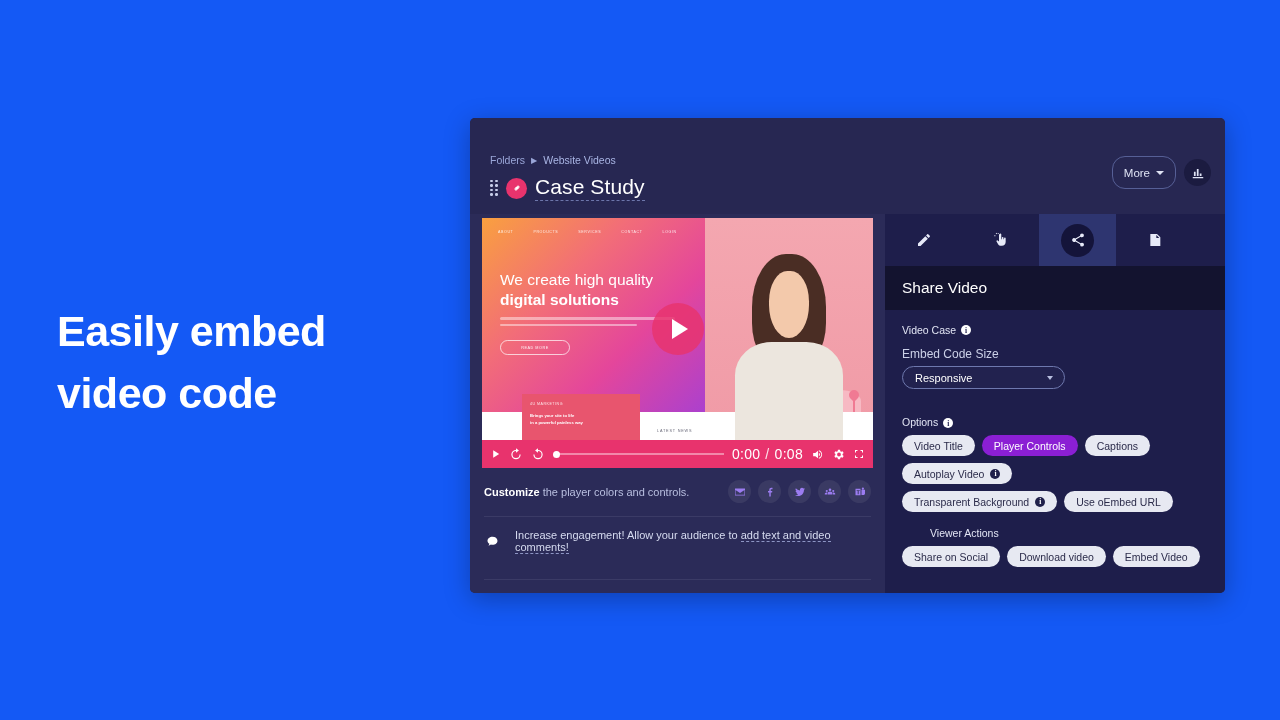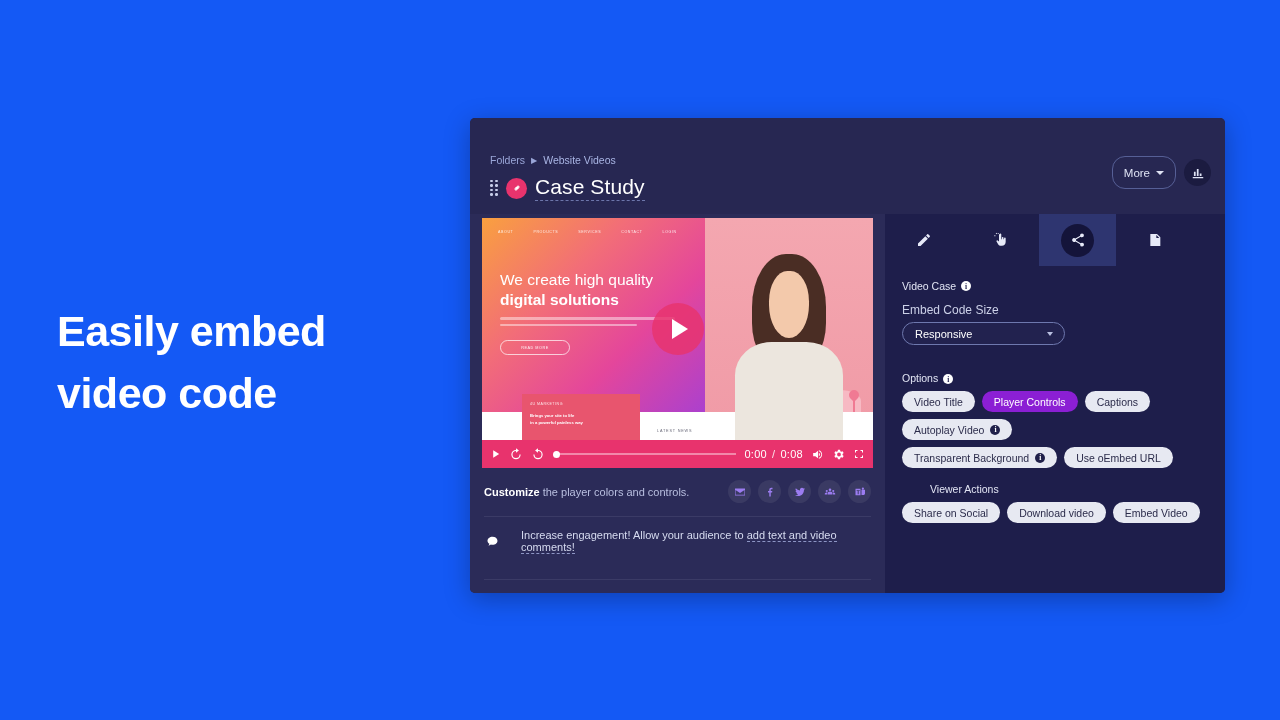--- a/index.html
+++ b/index.html
@@ -220,42 +220,42 @@
     width: 391px; height: 28px;
     background: #e8336d;
     display: flex; align-items: center;
     padding: 0 8px; gap: 8px;
   }
   .ctrl-bar svg { fill: #fff; display: block; }
   .cb-btn { cursor: pointer; display:flex; align-items:center; }
   .scrub { flex: 1; display: flex; align-items: center; position: relative; height: 14px; cursor: pointer; }
   .scrub-track { position:absolute; left: 6px; right: 0; height: 2px; background: rgba(255,255,255,.42); }
   .scrub-dot { position:absolute; left: 0; width: 7px; height: 7px; border-radius: 50%; background:#fff; }
-  .time { font-size: 11px; color: #fff; display:flex; gap:5px; letter-spacing:.3px; white-space: nowrap; }
+  .time { font-size: 14px; color: #fff; display:flex; gap:5px; letter-spacing:.3px; white-space: nowrap; }
   .time .sep { opacity: .85; }
 
   .customize-row {
     display: flex; align-items: center; justify-content: space-between;
     padding: 12px 2px 0 2px;
   }
   .customize-txt { font-size: 11px; color: #b9bfe0; }
   .customize-txt b { color: #ffffff; font-weight: 700; }
   .socials { display: flex; gap: 7px; }
   .soc {
     width: 23px; height: 23px; border-radius: 50%;
     background: #3a3a63;
     display:flex; align-items:center; justify-content:center;
     cursor: pointer;
   }
   .soc svg { width: 12px; height: 12px; fill: #9b7cf0; }
 
   .divider { height: 1px; background: #3b3b66; margin: 13px 2px 0 2px; }
 
   .engage-row {
-    display: flex; align-items: center; gap: 22px;
+    display: flex; align-items: center; gap: 16px;
     padding: 12px 2px 13px 4px;
   }
   .engage-row .bubble svg { width: 13px; height: 13px; fill: #ffffff; display:block; }
   .engage-txt { font-size: 11px; color: #d6dbf0; }
   .engage-txt u { text-decoration: none; border-bottom: 1px dashed #8d95c4; }
 
   .hidden-note {
     padding: 12px 2px 0 2px;
     font-size: 11px; color: #c3c9e6;
   }
@@ -572,20 +572,23 @@
           <span class="disc">
             <svg viewBox="0 0 24 24">
                 <circle cx="5" cy="12" r="2"></circle>
                 <circle cx="12" cy="12" r="2"></circle>
                 <circle cx="19" cy="12" r="2"></circle>
               </svg>
           </span>
         </div>
       </div>
 
+      <div class="share-head">
+        <span>Share Video</span>
+      </div>
 
       <div class="share-body">
 
         <div class="lbl">
           <span>Video Case</span>
           <span class="info-i">i</span>
         </div>
 
         <div class="sub-lbl">Embed Code Size</div>
 

